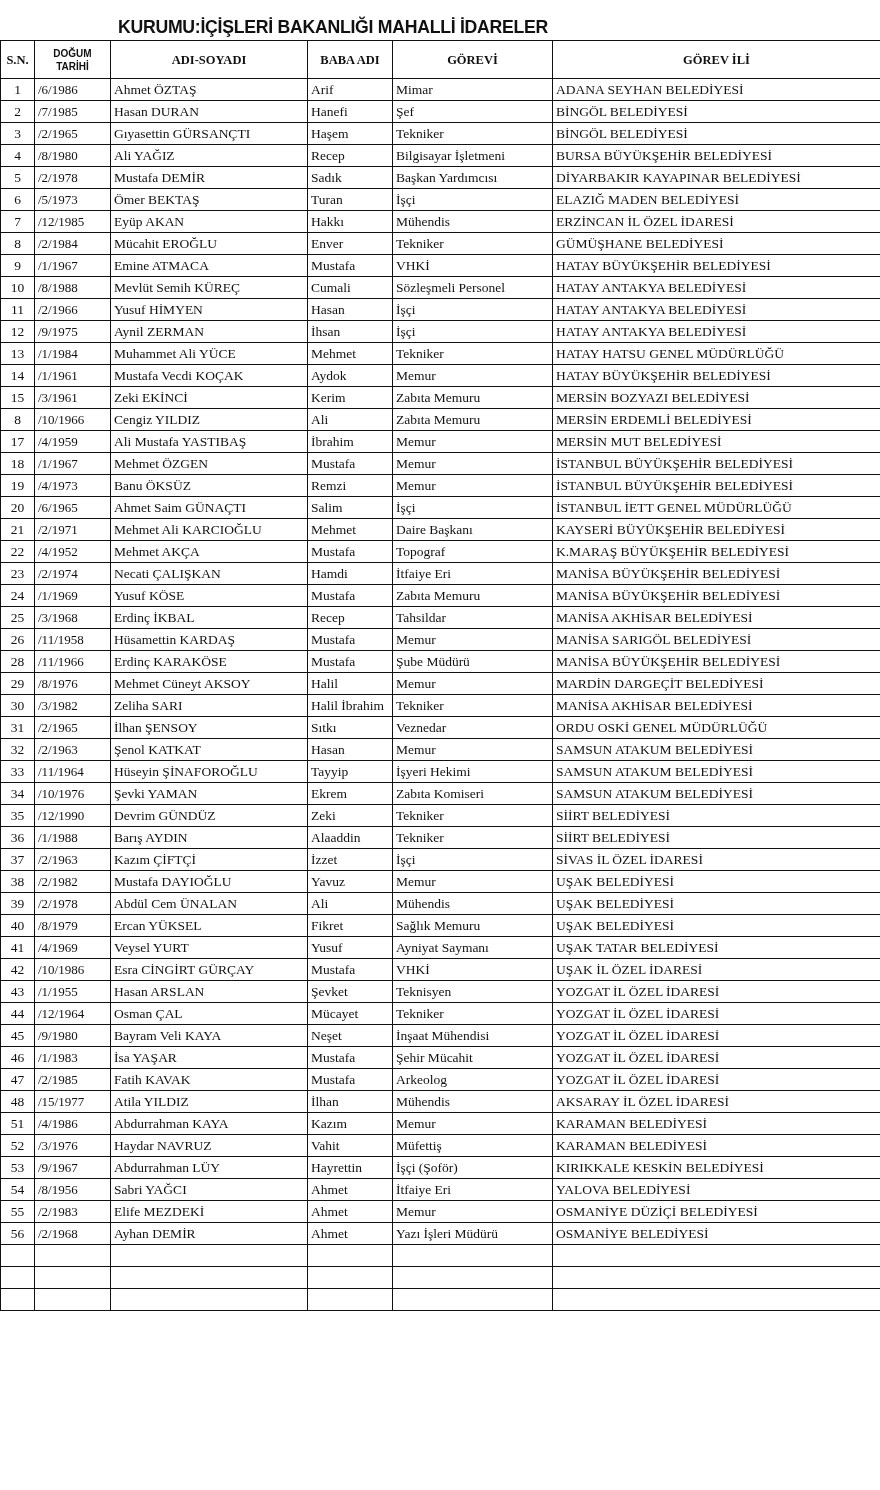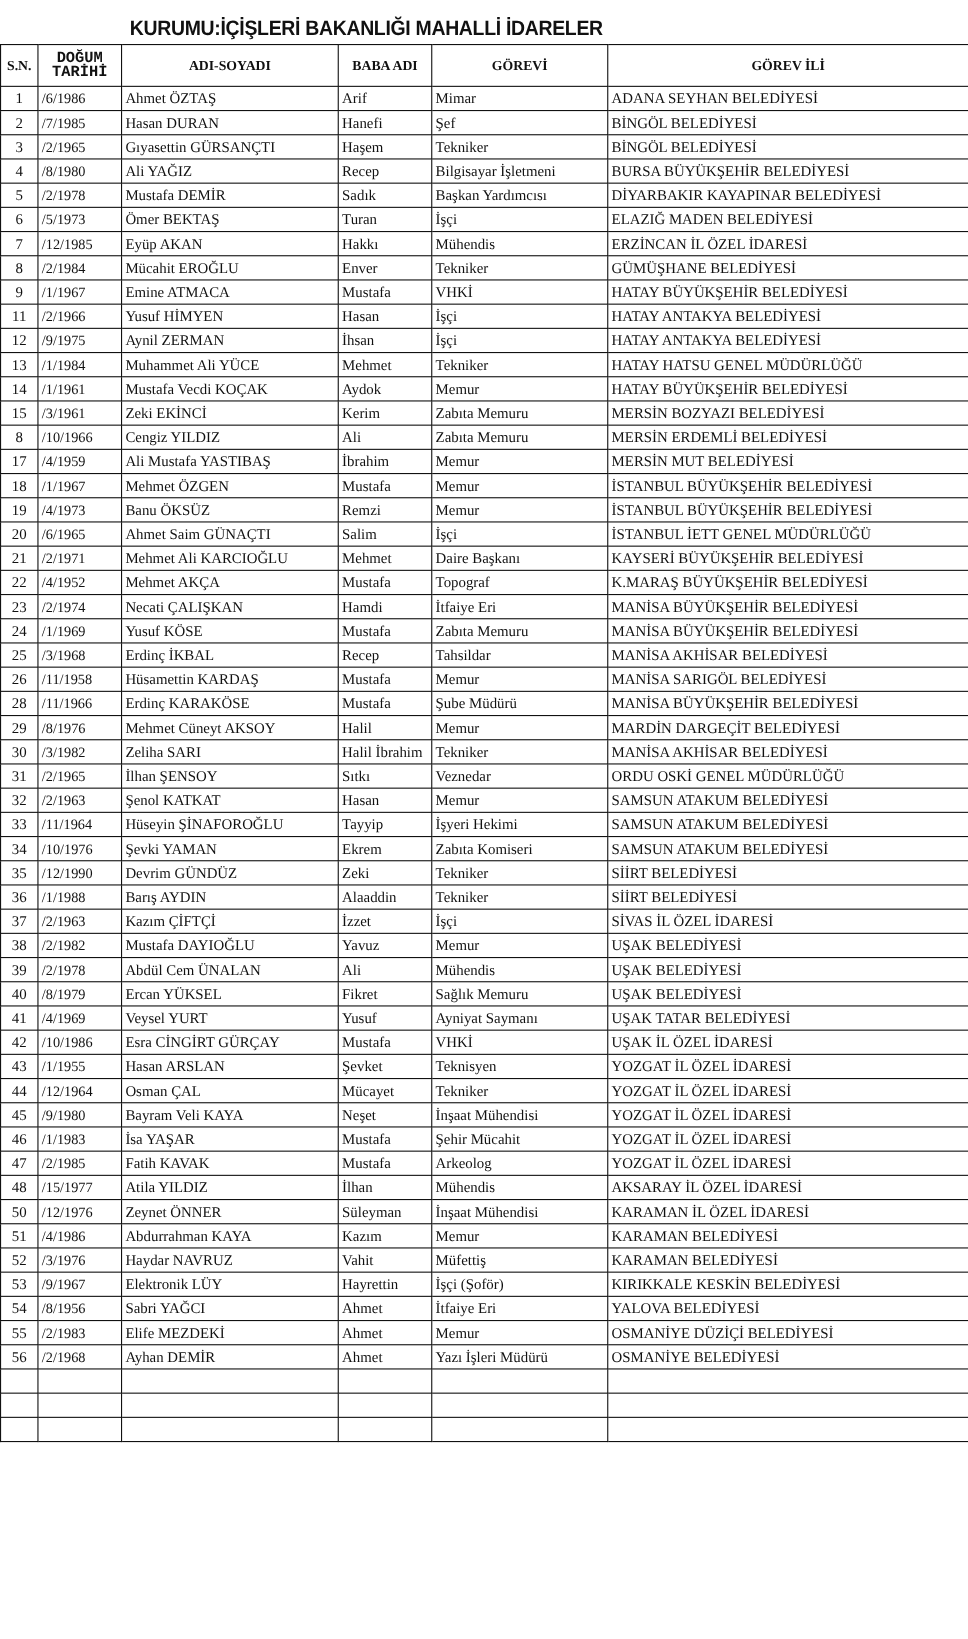--- a/index.html
+++ b/index.html
@@ -1,21 +1,21 @@
 <!DOCTYPE html>
 <html><head>
 <meta charset="utf-8">
 <style>
   html, body { margin:0; padding:0; background:#ffffff; }
   body { width:880px; height:1490px; position:relative; overflow:hidden; font-family:"Liberation Serif", serif; color:#111; }
   .title { position:absolute; left:118px; top:16px; font-family:"Liberation Sans", sans-serif; font-size:19px; font-weight:bold; letter-spacing:-0.3px; white-space:nowrap; transform:scaleX(0.93); transform-origin:left top; }
   table { position:absolute; left:0; top:40px; border-collapse:collapse; table-layout:fixed; width:880px; }
   th, td { border:1.5px solid #111; padding:0 3px; white-space:nowrap; overflow:hidden; font-size:13.5px; line-height:20px; height:21px; }
   th { font-size:12.5px; font-weight:bold; height:37px; text-align:center;margin-top:23px; }
-  th.dob { font-family:Liberation Mono, monospace; font-size:14px; line-height:13px; }
+  th.dob { font-family:Liberation Sans, sans-serif; font-size:10px; line-height:13px; }
   td.sn { text-align:center; }
   td.dob { font-size:13px; }
   tr.empty td { height:21px; }
 </style>
 </head>
 <body>
 
 <div class="title">KURUMU:İÇİŞLERİ BAKANLIĞI MAHALLİ İDARELER</div>
 
 <table>
@@ -107,20 +107,28 @@
       </tr>
       <tr>
         <td class="sn">9</td>
         <td class="dob">/1/1967</td>
         <td>Emine ATMACA</td>
         <td>Mustafa</td>
         <td>VHKİ</td>
         <td>HATAY BÜYÜKŞEHİR BELEDİYESİ</td>
       </tr>
       <tr>
+        <td class="sn">10</td>
+        <td class="dob">/8/1988</td>
+        <td>Mevlüt Semih KÜREÇ</td>
+        <td>Cumali</td>
+        <td>Sözleşmeli Personel</td>
+        <td>HATAY ANTAKYA BELEDİYESİ</td>
+      </tr>
+      <tr>
         <td class="sn">11</td>
         <td class="dob">/2/1966</td>
         <td>Yusuf HİMYEN</td>
         <td>Hasan</td>
         <td>İşçi</td>
         <td>HATAY ANTAKYA BELEDİYESİ</td>
       </tr>
       <tr>
         <td class="sn">12</td>
         <td class="dob">/9/1975</td>
@@ -403,47 +411,39 @@
       </tr>
       <tr>
         <td class="sn">48</td>
         <td class="dob">/15/1977</td>
         <td>Atila YILDIZ</td>
         <td>İlhan</td>
         <td>Mühendis</td>
         <td>AKSARAY İL ÖZEL İDARESİ</td>
       </tr>
       <tr>
-        <td class="sn">50</td>
-        <td class="dob">/12/1976</td>
-        <td>Zeynet ÖNNER</td>
-        <td>Süleyman</td>
-        <td>İnşaat Mühendisi</td>
-        <td>KARAMAN İL ÖZEL İDARESİ</td>
-      </tr>
-      <tr>
         <td class="sn">51</td>
         <td class="dob">/4/1986</td>
         <td>Abdurrahman KAYA</td>
         <td>Kazım</td>
         <td>Memur</td>
         <td>KARAMAN BELEDİYESİ</td>
       </tr>
       <tr>
         <td class="sn">52</td>
         <td class="dob">/3/1976</td>
         <td>Haydar NAVRUZ</td>
         <td>Vahit</td>
         <td>Müfettiş</td>
         <td>KARAMAN BELEDİYESİ</td>
       </tr>
       <tr>
         <td class="sn">53</td>
         <td class="dob">/9/1967</td>
-        <td>Elektronik LÜY</td>
+        <td>Abdurrahman LÜY</td>
         <td>Hayrettin</td>
         <td>İşçi (Şoför)</td>
         <td>KIRIKKALE KESKİN BELEDİYESİ</td>
       </tr>
       <tr>
         <td class="sn">54</td>
         <td class="dob">/8/1956</td>
         <td>Sabri YAĞCI</td>
         <td>Ahmet</td>
         <td>İtfaiye Eri</td>

